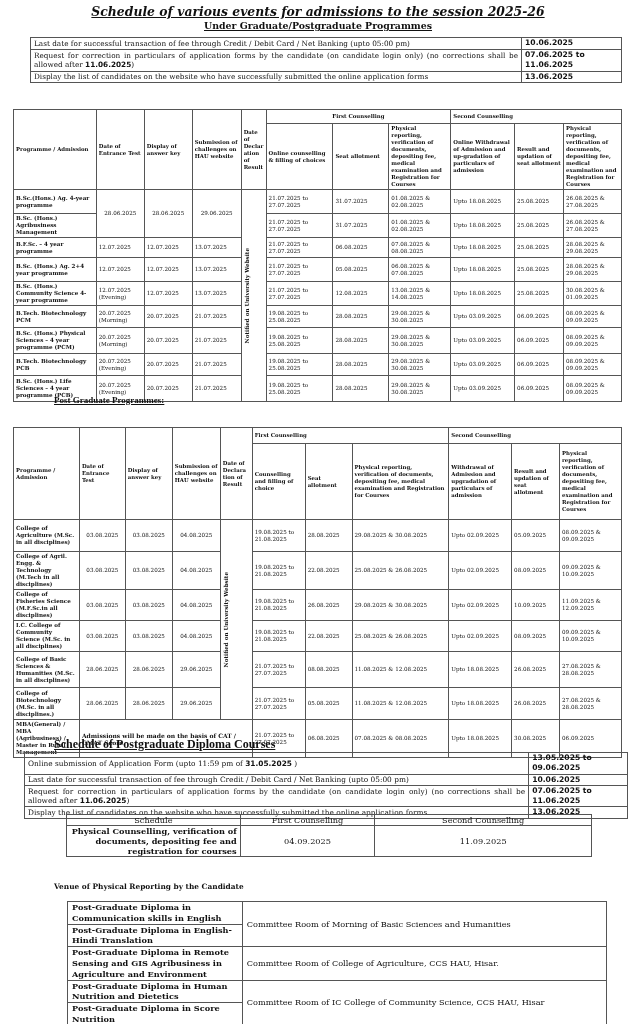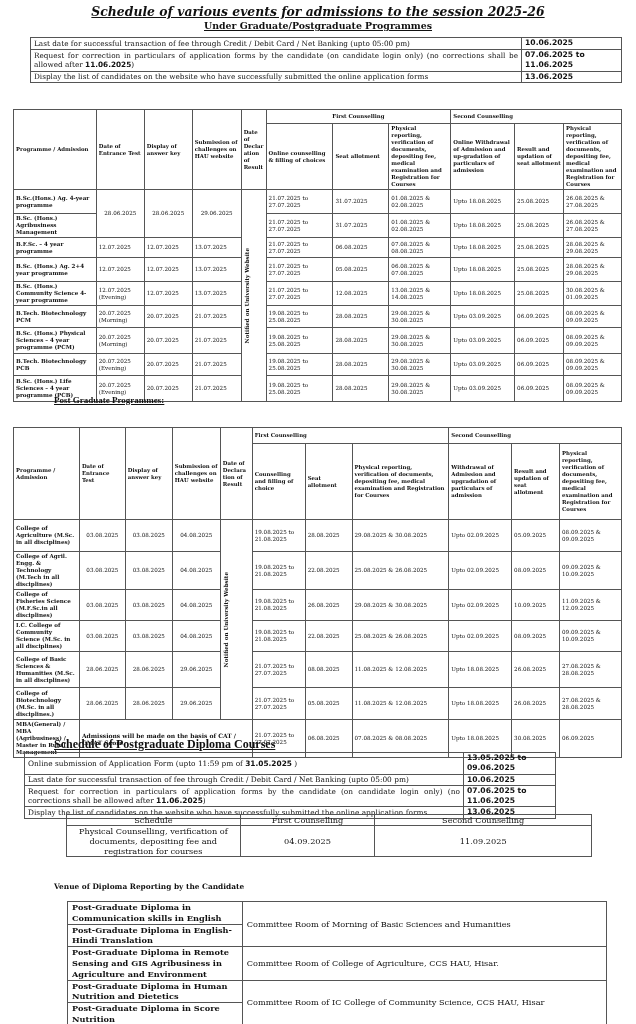--- a/index.html
+++ b/index.html
@@ -24,21 +24,21 @@
   .pg-title { position: absolute; left: 54px; top: 395px; font-family: "Liberation Serif", serif; font-weight: bold; font-size: 9px; text-decoration: underline; }
 
   .dip-title { position: absolute; left: 54px; top: 737px; font-family: "Liberation Serif", serif; font-weight: bold; font-size: 12px; text-decoration: underline; }
   .sched2 { position: absolute; font-family: "DejaVu Serif", serif; font-size: 7.4px; }
   .sched2 td { padding: 0 3px; line-height: 9.5px; }
   .sched2 td.d { font-family: "DejaVu Sans", sans-serif; font-weight: bold; font-size: 7.6px; line-height: 10.3px; }
   .sched2 b { font-family: "DejaVu Sans", sans-serif; }
 
   .cs { position: absolute; font-family: "DejaVu Serif", serif; font-size: 8.2px; }
   .cs td { padding: 0 3px; line-height: 10px; text-align: center; }
-  .cs td.l { text-align: center; }
+  .cs td.l { text-align: right; font-weight: bold; }
 
   .venue-title { position: absolute; left: 54px; top: 882px; font-family: "DejaVu Serif", serif; font-weight: bold; font-size: 7.4px; }
   .venue { position: absolute; font-family: "DejaVu Serif", serif; }
   .venue td { padding: 0 4px; line-height: 10.8px; font-size: 8px; }
   .venue td.n { font-weight: bold; font-size: 8.2px; }
   .venue td.v { font-size: 8.2px; }
 </style>
 </head>
 <body>
 
@@ -330,21 +330,21 @@
         <td>07.08.2025 &amp; 08.08.2025</td>
         <td>Upto 18.08.2025</td>
         <td>30.08.2025</td>
         <td>06.09.2025</td>
       </tr>
     </tbody>
 </table>
 
 <div class="dip-title">Schedule of Postgraduate Diploma Courses</div>
 
-<table class="sched2" style="left:24px; top:752px; width:532px;">
+<table class="sched2" style="left:24px; top:752px; width:604px;">
   <colgroup>
       <col style="width:500px">
       <col style="width:98px">
     </colgroup>
   <tbody>
       <tr>
     <td><span>Online submission of Application Form (upto 11:59 pm of </span><b>31.05.2025</b><span> )</span></td>
     <td class="d"><span>13.05.2025 to</span><br><span>09.06.2025</span></td>
   </tr>
   <tr>
@@ -375,21 +375,21 @@
     <td>Second Counselling</td>
   </tr>
   <tr>
     <td class="l">Physical Counselling, verification of documents, depositing fee and registration for courses</td>
     <td>04.09.2025</td>
     <td>11.09.2025</td>
   </tr>
 </tbody>
   </table>
 
-<div class="venue-title">Venue of Diploma Reporting by the Candidate</div>
+<div class="venue-title">Venue of Physical Reporting by the Candidate</div>
 
 <table class="venue" style="left:67px; top:901px; width:540px;">
   <colgroup>
       <col style="width:175px">
       <col style="width:365px">
     </colgroup>
   <tbody>
       <tr>
     <td class="n">Post-Graduate Diploma in Communication skills in English</td>
     <td class="v" rowspan="2">Committee Room of Morning of Basic Sciences and Humanities</td>

